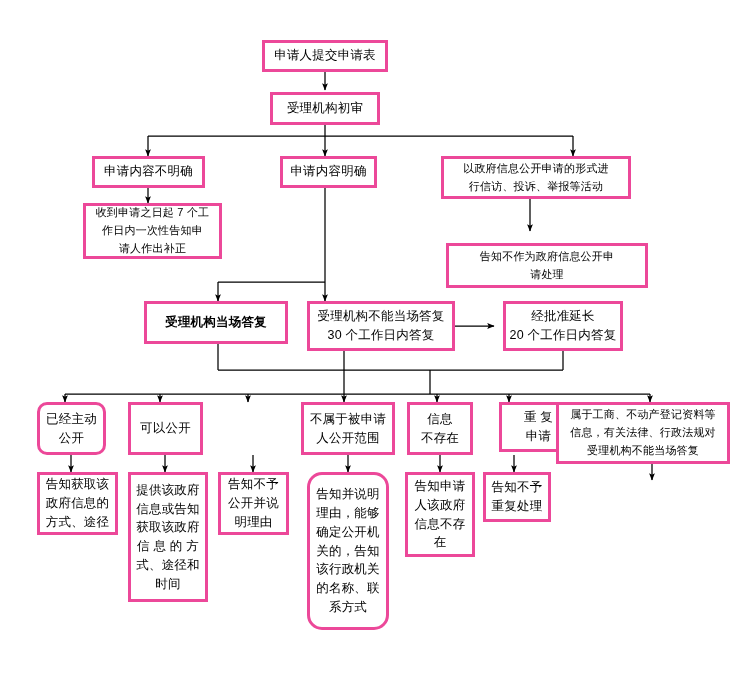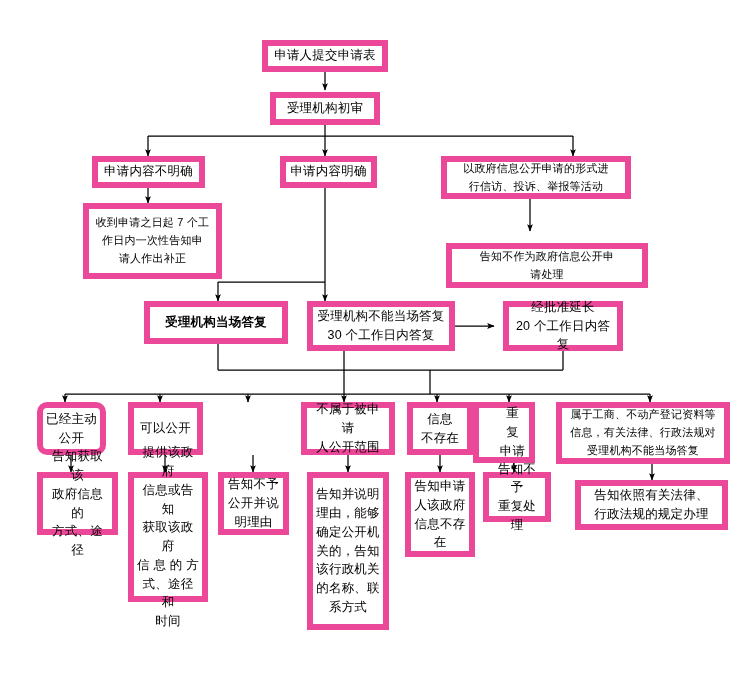--- a/index.html
+++ b/index.html
@@ -21,21 +21,21 @@
     position: absolute;
     left: 0;
     top: 0;
     width: 737px;
     height: 681px;
     pointer-events: none;
   }
   .node {
     position: absolute;
     box-sizing: border-box;
-    border: 6px solid #ec4899;
+    border: 3px solid #ec4899;
     background: #ffffff;
     color: #000000;
     display: flex;
     flex-direction: column;
     align-items: center;
     justify-content: center;
     text-align: center;
     font-size: 12.5px;
     line-height: 1.55;
     letter-spacing: 0.2px;
@@ -117,21 +117,21 @@
 
   <div class="node" style="left:270px; top:92px; width:110px; height:33px;">受理机构初审</div>
 
   <div class="node" style="left:92px; top:156px; width:113px; height:32px;">申请内容不明确</div>
 
   <div class="node" style="left:280px; top:156px; width:97px; height:32px;">申请内容明确</div>
 
   <div class="node justify" style="left:441px; top:156px; width:190px; height:43px;">以政府信息公开申请的形式进
 行信访、投诉、举报等活动</div>
 
-  <div class="node justify" style="left:83px; top:203px; width:139px; height:76px;">收到申请之日起 7 个工
+  <div class="node justify" style="left:83px; top:203px; width:139px; height:56px;">收到申请之日起 7 个工
 作日内一次性告知申
 请人作出补正</div>
 
   <div class="node justify" style="left:446px; top:243px; width:202px; height:45px;">告知不作为政府信息公开申
 请处理</div>
 
   <div class="node" style="left:144px; top:301px; width:144px; height:43px;font-weight:bold;">受理机构当场答复</div>
 
   <div class="node tight" style="left:307px; top:301px; width:148px; height:50px;">受理机构不能当场答复
 30 个工作日内答复</div>
@@ -144,21 +144,21 @@
 
   <div class="node tight" style="left:128px; top:402px; width:75px; height:53px;">可以公开</div>
 
 
   <div class="node tight" style="left:301px; top:402px; width:94px; height:53px;">不属于被申请
 人公开范围</div>
 
   <div class="node tight" style="left:407px; top:402px; width:66px; height:53px;">信息
 不存在</div>
 
-  <div class="node tight" style="left:473px; top:402px; width:62px; height:61px;padding-left:20px;">重 复
+  <div class="node tight" style="left:499px; top:402px; width:62px; height:50px;padding-left:20px;">重 复
 申请</div>
 
   <div class="node justify" style="left:556px; top:402px; width:174px; height:62px;">属于工商、不动产登记资料等
 信息，有关法律、行政法规对
 受理机构不能当场答复</div>
 
   <div class="node tight" style="left:37px; top:472px; width:81px; height:63px;">告知获取该
 政府信息的
 方式、途径</div>
 
@@ -166,32 +166,30 @@
 信息或告知
 获取该政府
 信 息 的 方
 式、途径和
 时间</div>
 
   <div class="node tight" style="left:218px; top:472px; width:71px; height:63px;">告知不予
 公开并说
 明理由</div>
 
-  <div class="node tight" style="left:307px; top:472px; width:82px; height:158px;">告知并说明
+  <div class="node tight" style="left:307px; top:472px; width:82px; height:158px;border-radius:15px;">告知并说明
 理由，能够
 确定公开机
 关的，告知
 该行政机关
 的名称、联
 系方式</div>
 
   <div class="node tight" style="left:405px; top:472px; width:70px; height:85px;">告知申请
 人该政府
 信息不存
 在</div>
 
   <div class="node tight" style="left:483px; top:472px; width:68px; height:50px;">告知不予
 重复处理</div>
 
-  <div class="node tight" style="left:575px; top:480px; width:153px; height:50px;">告知依照有关法律、
-行政法规的规定办理</div>
 
 </div>
 
 </body></html>

